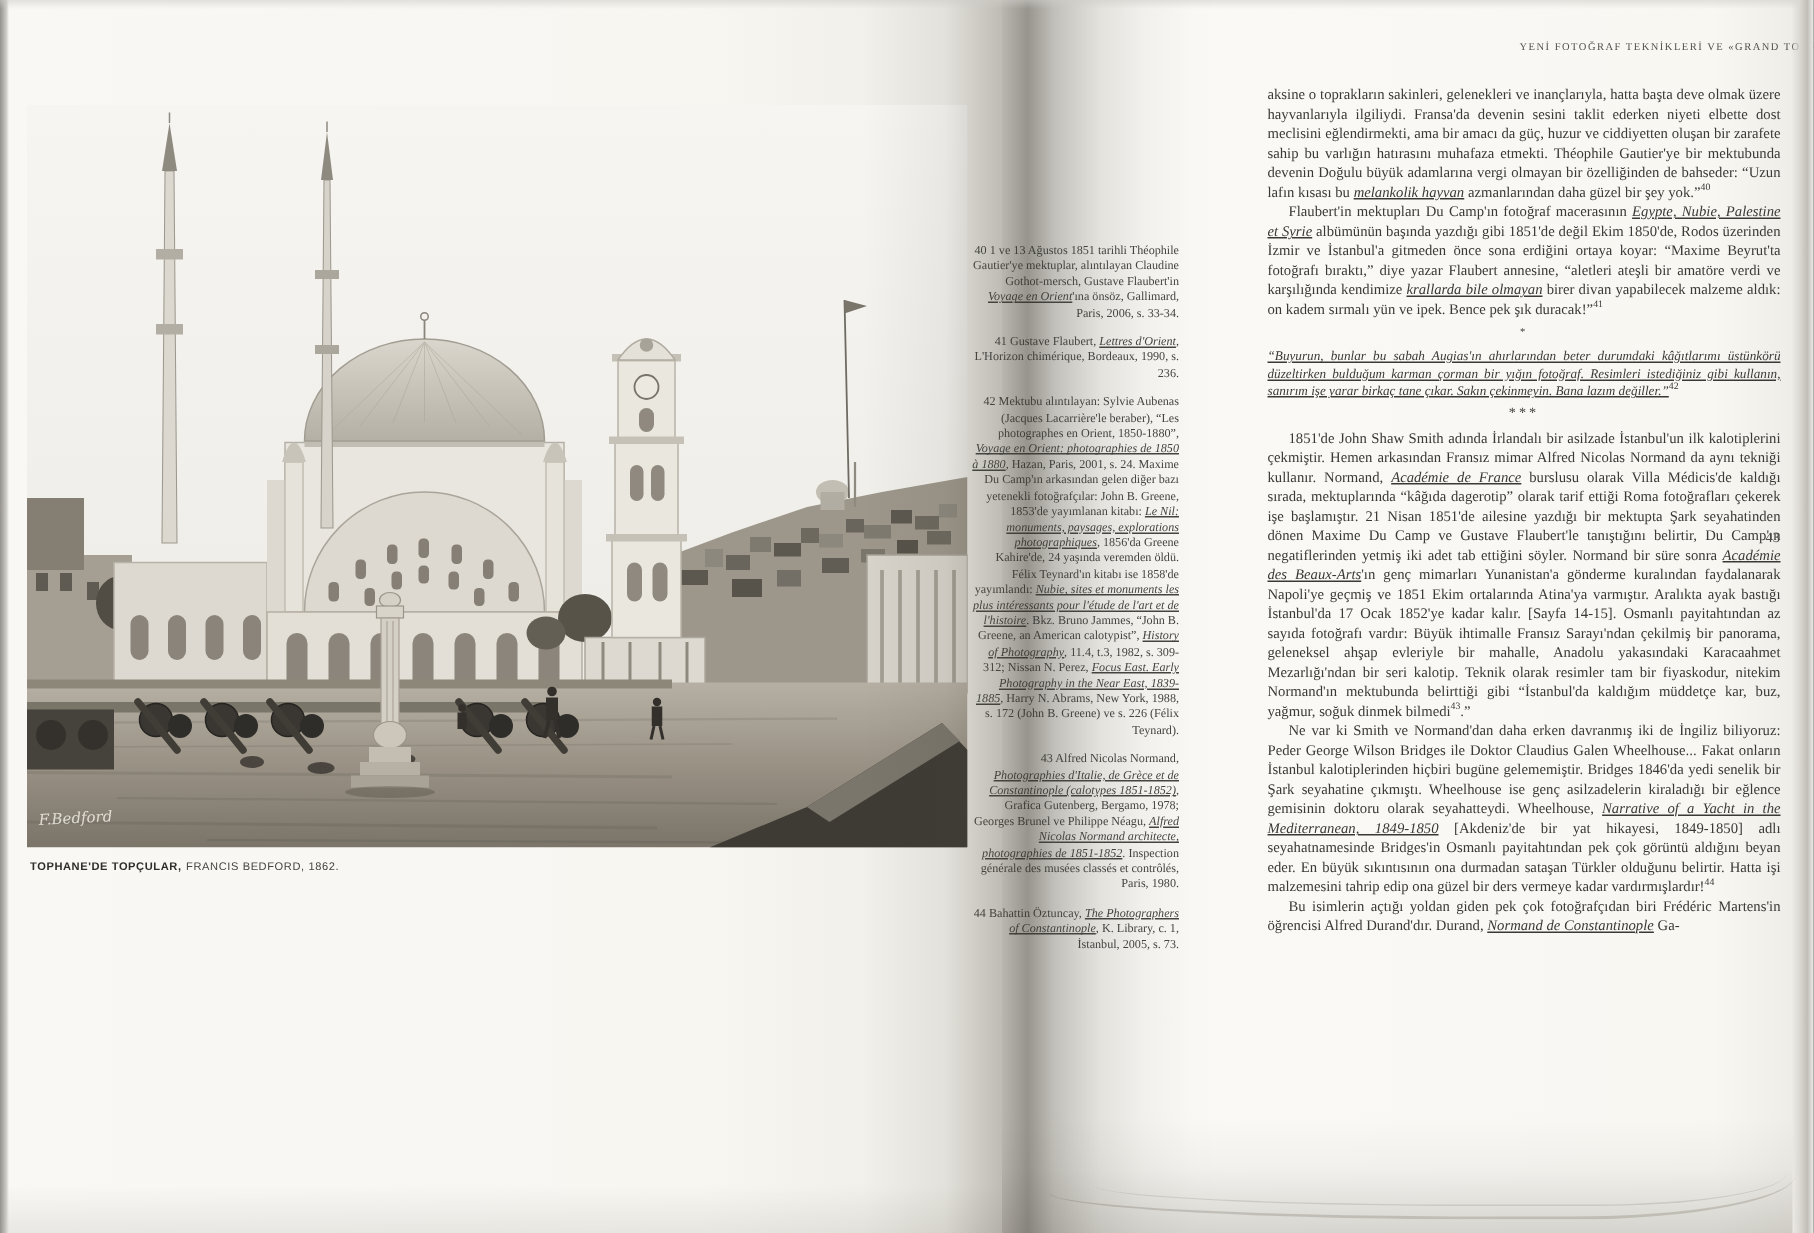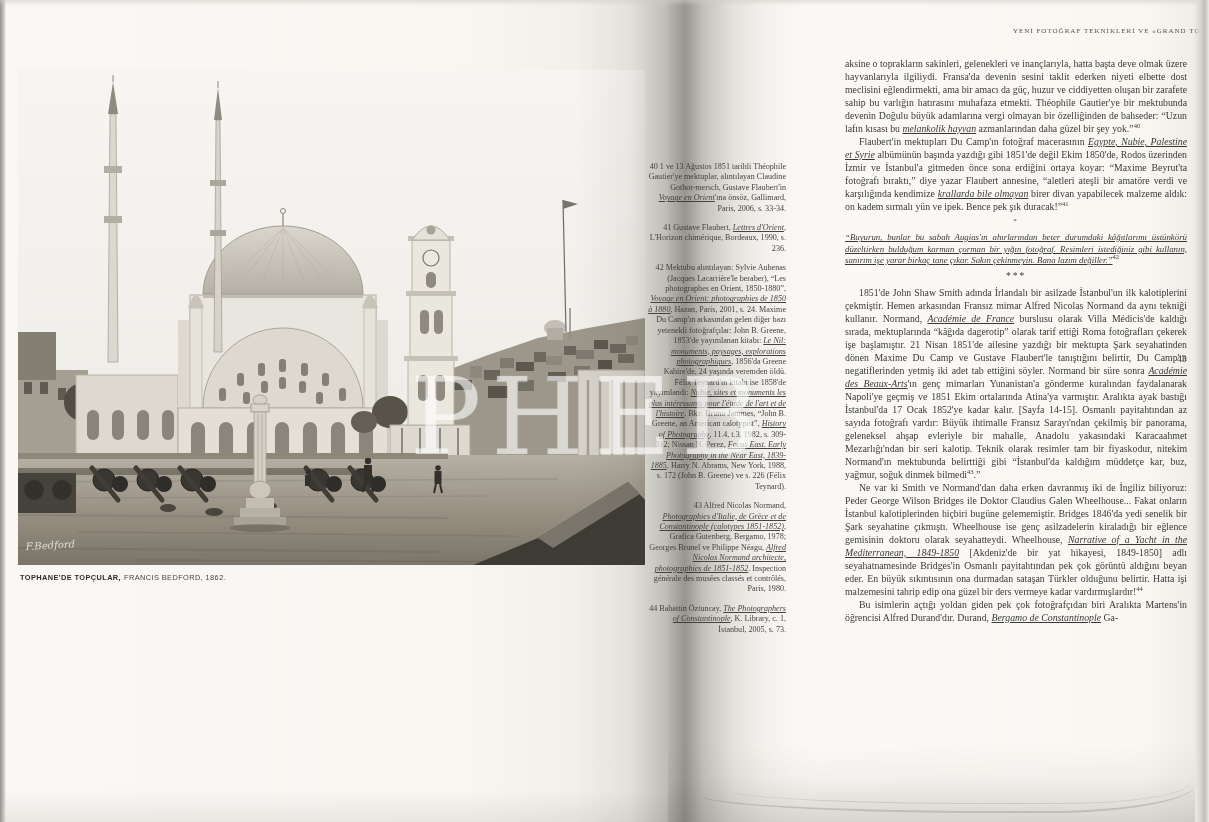--- a/index.html
+++ b/index.html
@@ -314,27 +314,26 @@
     </div>
 
   <div class="body-col">
       <div class="para "><span>aksine o toprakların sakinleri, gelenekleri ve inançlarıyla, hatta başta deve olmak üzere hayvanlarıyla ilgiliydi. Fransa'da devenin sesini taklit ederken niyeti elbette dost meclisini eğlendirmekti, ama bir amacı da güç, huzur ve ciddiyetten oluşan bir zarafete sahip bu varlığın hatırasını muhafaza etmekti. Théophile Gautier'ye bir mektubunda devenin Doğulu büyük adamlarına vergi olmayan bir özelliğinden de bahseder: “Uzun lafın kısası bu </span><span class="it">melankolik hayvan</span><span> azmanlarından daha güzel bir şey yok.”</span><sup>40</sup></div>
       <div class="para  ind"><span>Flaubert'in mektupları Du Camp'ın fotoğraf macerasının </span><span class="it">Egypte, Nubie, Palestine et Syrie</span><span> albümünün başında yazdığı gibi 1851'de değil Ekim 1850'de, Rodos üzerinden İzmir ve İstanbul'a gitmeden önce sona erdiğini ortaya koyar: “Maxime Beyrut'ta fotoğrafı bıraktı,” diye yazar Flaubert annesine, “aletleri ateşli bir amatöre verdi ve karşılığında kendimize </span><span class="it">krallarda bile olmayan</span><span> birer divan yapabilecek malzeme aldık: on kadem sırmalı yün ve ipek. Bence pek şık duracak!”</span><sup>41</sup></div>
       <div class="para sep sep-small">*</div>
       <div class="para quote"><span class="it">“Buyurun, bunlar bu sabah Augias'ın ahırlarından beter durumdaki kâğıtlarımı üstünkörü düzeltirken bulduğum karman çorman bir yığın fotoğraf. Resimleri istediğiniz gibi kullanın, sanırım işe yarar birkaç tane çıkar. Sakın çekinmeyin. Bana lazım değiller.”</span><sup>42</sup></div>
       <div class="para sep">***</div>
       <div class="para  ind"><span>1851'de John Shaw Smith adında İrlandalı bir asilzade İstanbul'un ilk kalotiplerini çekmiştir. Hemen arkasından Fransız mimar Alfred Nicolas Normand da aynı tekniği kullanır. Normand, </span><span class="it">Académie de France</span><span> burslusu olarak Villa Médicis'de kaldığı sırada, mektuplarında “kâğıda dagerotip” olarak tarif ettiği Roma fotoğrafları çekerek işe başlamıştır. 21 Nisan 1851'de ailesine yazdığı bir mektupta Şark seyahatinden dönen Maxime Du Camp ve Gustave Flaubert'le tanıştığını belirtir, Du Camp'ın negatiflerinden yetmiş iki adet tab ettiğini söyler. Normand bir süre sonra </span><span class="it">Académie des Beaux-Arts</span><span>'ın genç mimarları Yunanistan'a gönderme kuralından faydalanarak Napoli'ye geçmiş ve 1851 Ekim ortalarında Atina'ya varmıştır. Aralıkta ayak bastığı İstanbul'da 17 Ocak 1852'ye kadar kalır. [Sayfa 14-15]. Osmanlı payitahtından az sayıda fotoğrafı vardır: Büyük ihtimalle Fransız Sarayı'ndan çekilmiş bir panorama, geleneksel ahşap evleriyle bir mahalle, Anadolu yakasındaki Karacaahmet Mezarlığı'ndan bir seri kalotip. Teknik olarak resimler tam bir fiyaskodur, nitekim Normand'ın mektubunda belirttiği gibi “İstanbul'da kaldığım müddetçe kar, buz, yağmur, soğuk dinmek bilmedi</span><sup>43</sup><span>.”</span></div>
       <div class="para  ind"><span>Ne var ki Smith ve Normand'dan daha erken davranmış iki de İngiliz biliyoruz: Peder George Wilson Bridges ile Doktor Claudius Galen Wheelhouse... Fakat onların İstanbul kalotiplerinden hiçbiri bugüne gelememiştir. Bridges 1846'da yedi senelik bir Şark seyahatine çıkmıştı. Wheelhouse ise genç asilzadelerin kiraladığı bir eğlence gemisinin doktoru olarak seyahatteydi. Wheelhouse, </span><span class="it">Narrative of a Yacht in the Mediterranean, 1849-1850</span><span> [Akdeniz'de bir yat hikayesi, 1849-1850] adlı seyahatnamesinde Bridges'in Osmanlı payitahtından pek çok görüntü aldığını beyan eder. En büyük sıkıntısının ona durmadan sataşan Türkler olduğunu belirtir. Hatta işi malzemesini tahrip edip ona güzel bir ders vermeye kadar vardırmışlardır!</span><sup>44</sup></div>
-      <div class="para  ind"><span>Bu isimlerin açtığı yoldan giden pek çok fotoğrafçıdan biri Aralıkta Martens'in öğrencisi Alfred Durand'dır. Durand, </span><span class="it">Bergamo de Constantinople</span><span> Ga-</span></div>
+      <div class="para  ind"><span>Bu isimlerin açtığı yoldan giden pek çok fotoğrafçıdan biri Frédéric Martens'in öğrencisi Alfred Durand'dır. Durand, </span><span class="it">Normand de Constantinople</span><span> Ga-</span></div>
     </div>
 
   <div class="page-num">43</div>
 
   <div class="gutter"></div>
-  <div class="watermark">PHEB</div>
 
   <div class="bottom-shadow-left"></div>
   <div class="bottom-shadow-right"></div>
   <div class="curl-line"></div>
   <div class="curl-line2"></div>
   <div class="left-edge"></div>
   <div class="top-edge"></div>
   <div class="fore-edge"></div>
 </div>
 

